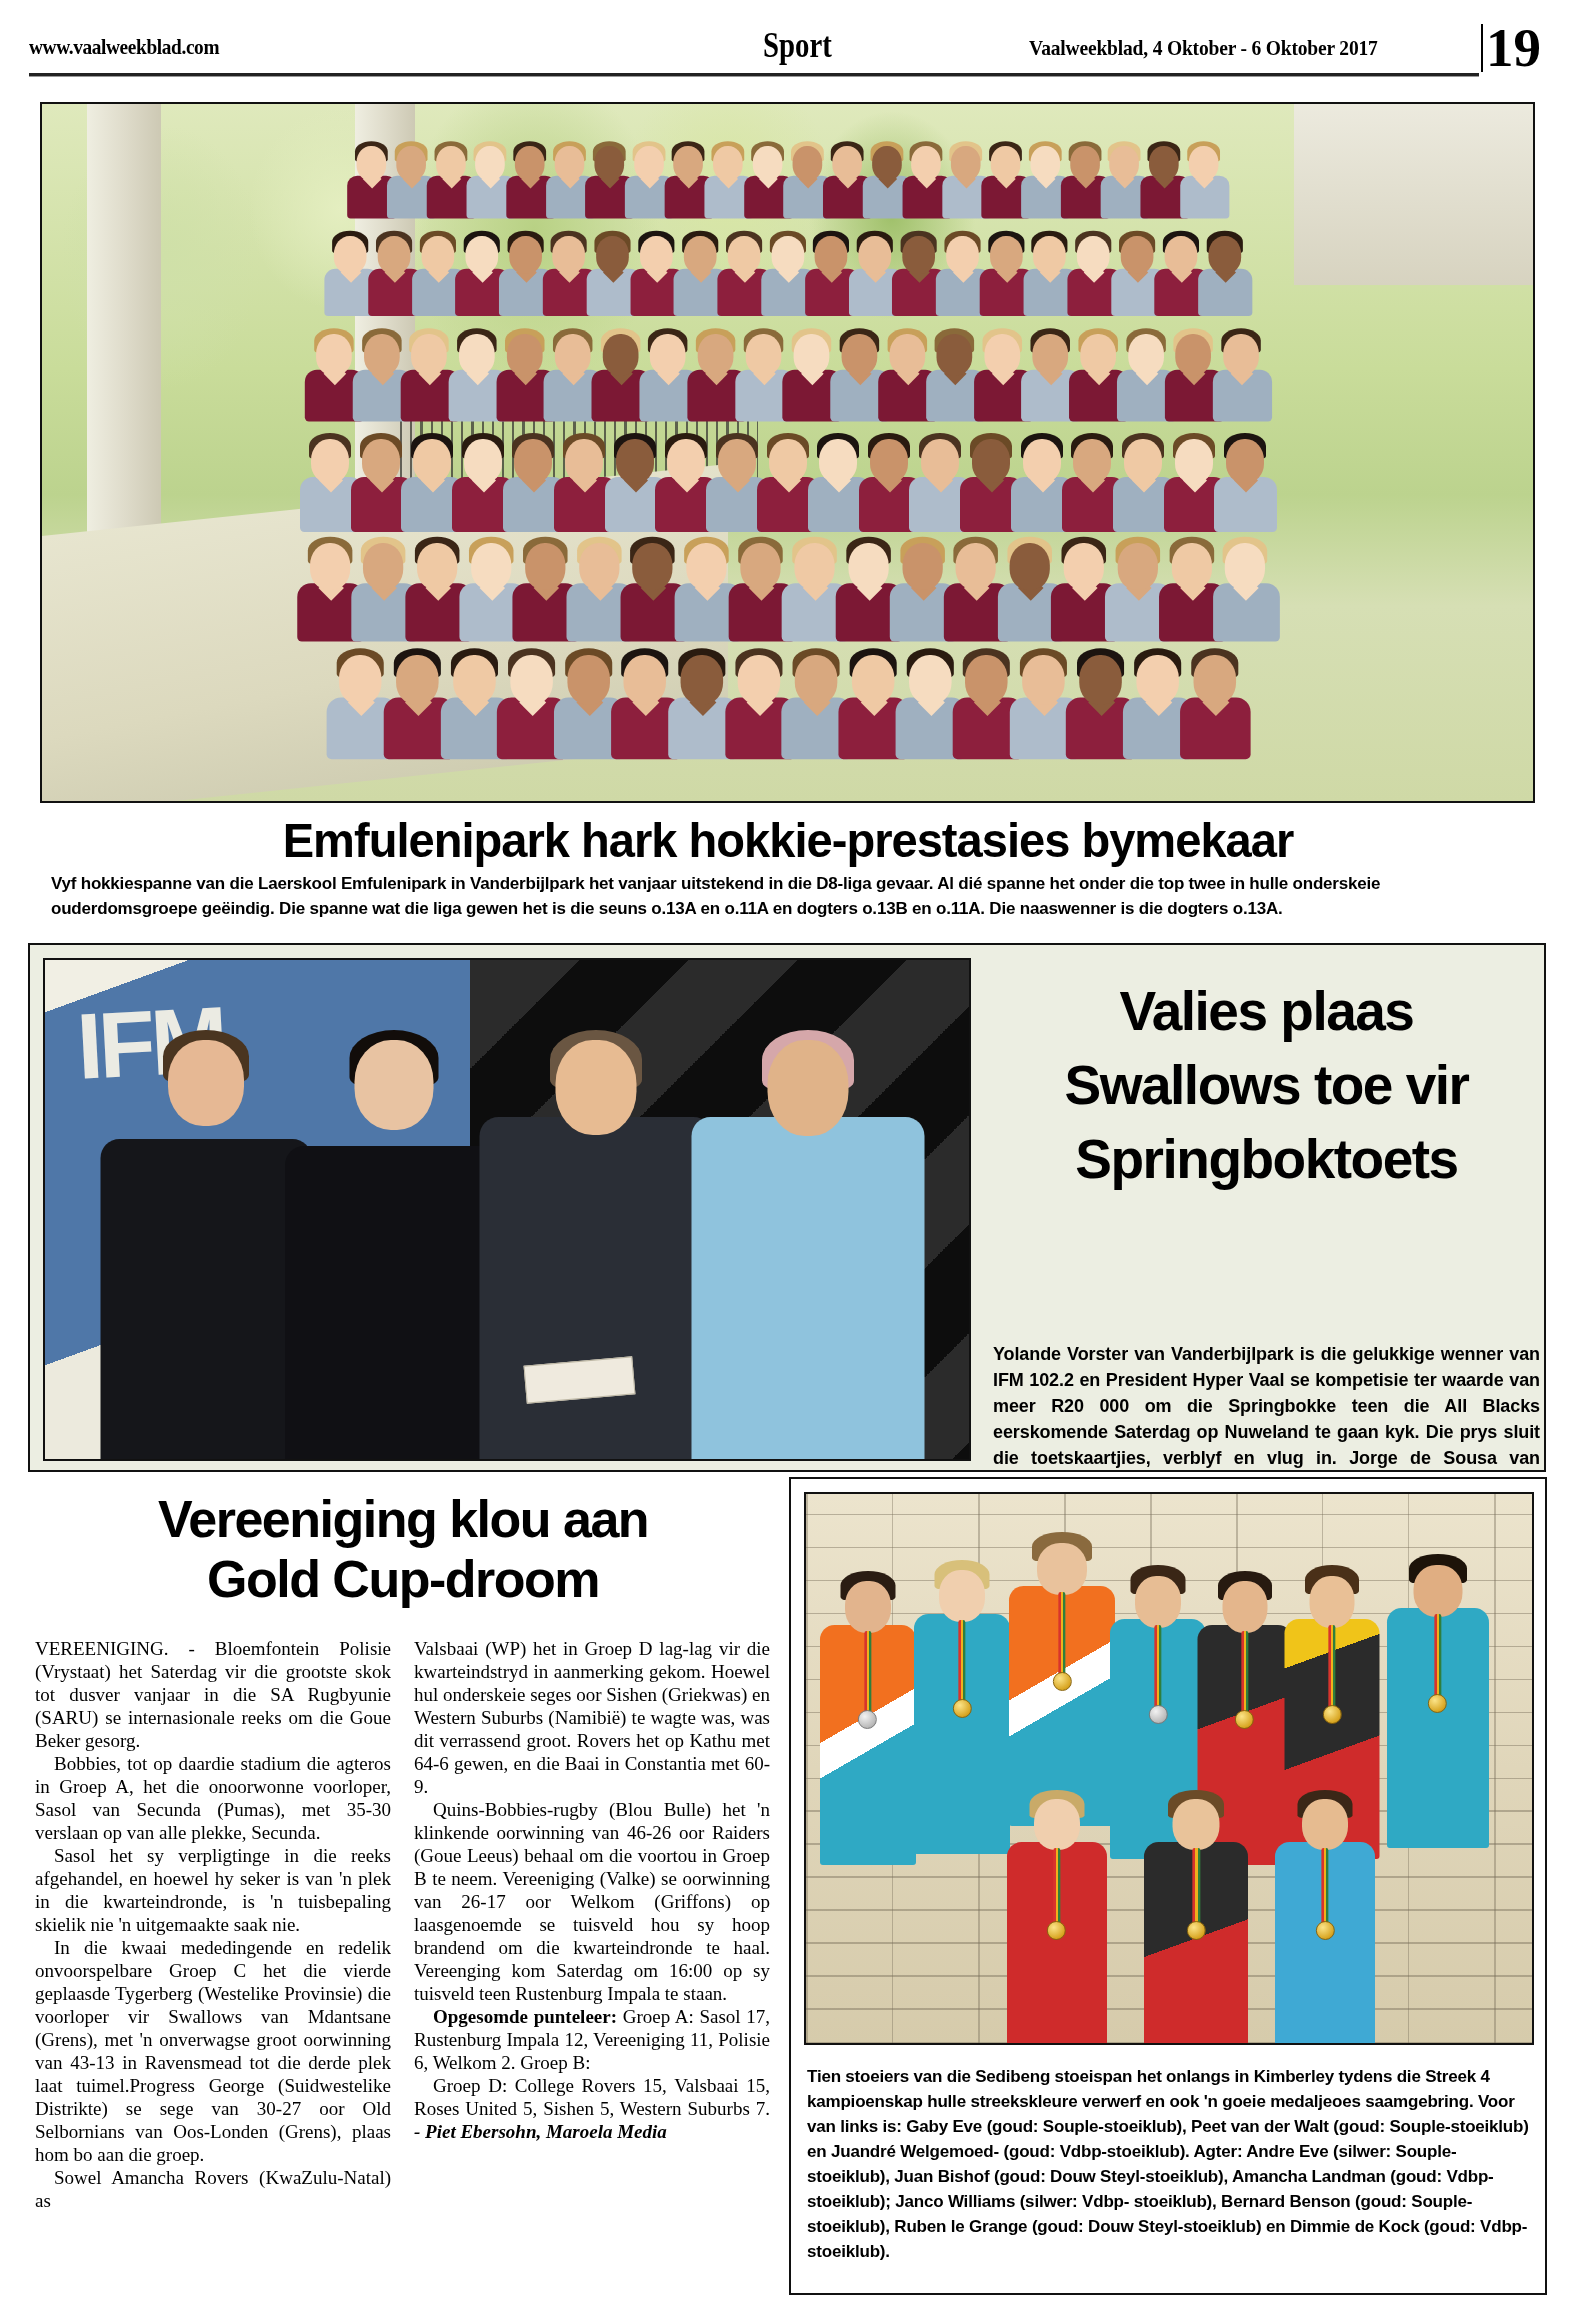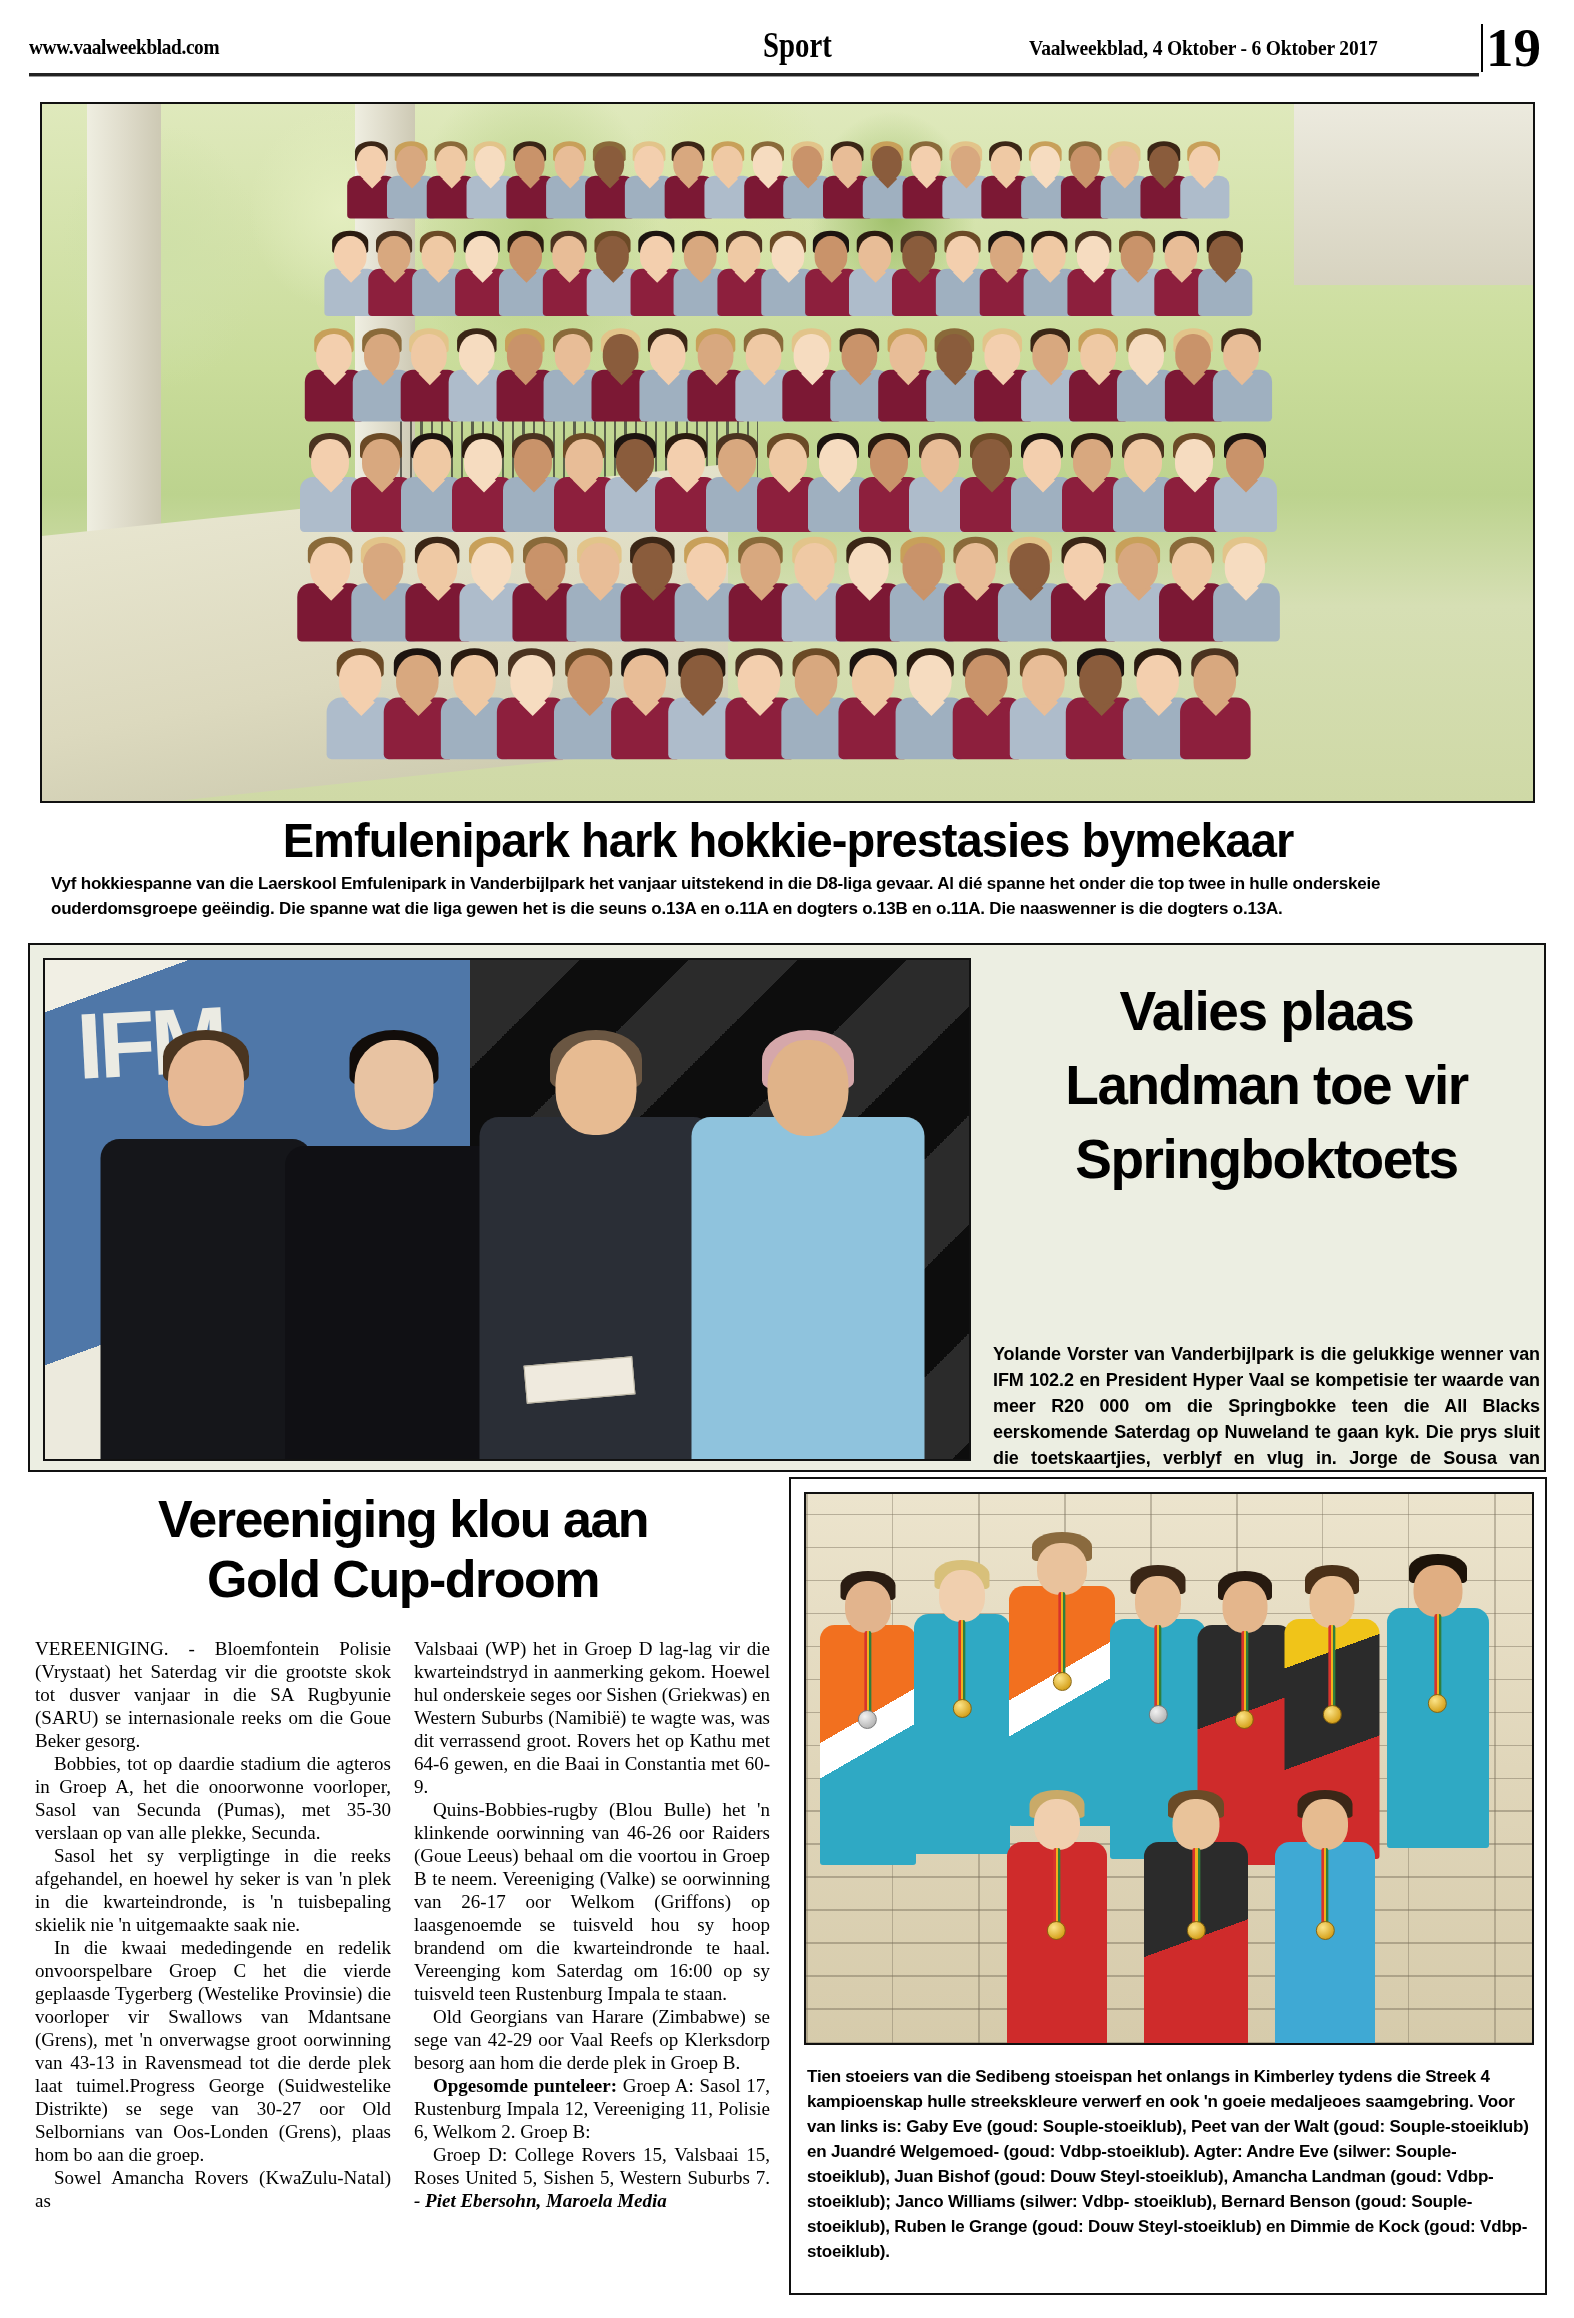--- a/index.html
+++ b/index.html
@@ -1107,21 +1107,21 @@
           <div class="hd" style="top:0;width:92px;height:60px;background:#d5a7aa;border-radius:50% 50% 16% 16%;z-index:2;"></div>
           <div class="hd" style="top:10.2px;width:81px;height:96px;background:#e0b389;z-index:3;"></div>
           <div class="tor" style="bottom:0;width:233px;height:342px;background:#8fc3dd;z-index:1;"></div>
         </div>
         <div style="position: absolute; left: 52%; bottom: 12%; width: 109px; height: 38px; background: rgb(239, 234, 222); transform: rotate(-5deg); z-index: 40; border: 0.7px solid rgb(189, 183, 164);"></div>
       </div>
   </div>
 
   <h2 id="a2-head">
     <span>Valies plaas</span><br>
-    <span>Landman toe vir</span><br>
+    <span>Swallows toe vir</span><br>
     <span>Springboktoets</span>
   </h2>
 
   <p id="a2-body">Yolande Vorster van Vanderbijlpark is die gelukkige wenner van IFM 102.2 en President Hyper Vaal se kompetisie ter waarde van meer R20 000 om die Springbokke teen die All Blacks eerskomende Saterdag op Nuweland te gaan kyk. Die prys sluit die toetskaartjies, verblyf en vlug in. Jorge de Sousa van President Hyper Vaal, het Vrydag die prys amptelik aan haar oorhandig. Sy het die prys vir haar man Hugo (middel) en haar seun gegee. Saam met hulle is Louis Fourie, 'n omroeper van IFM 102.2. Foto: Jannie du Plessis</p>
 </div>
 
 <h2 id="a3-headline">
   <span>Vereeniging klou aan</span><br>
   <span>Gold Cup-droom</span>
 </h2>
@@ -1130,21 +1130,20 @@
   <div class="a3col">
     <p class="first">VEREENIGING. - Bloemfontein Polisie (Vrystaat) het Saterdag vir die grootste skok tot dusver vanjaar in die SA Rugbyunie (SARU) se internasionale reeks om die Goue Beker gesorg.</p>
     <p>Bobbies, tot op daardie stadium die agteros in Groep A, het die onoorwonne voorloper, Sasol van Secunda (Pumas), met 35-30 verslaan op van alle plekke, Secunda.</p>
     <p>Sasol het sy verpligtinge in die reeks afgehandel, en hoewel hy seker is van 'n plek in die kwarteindronde, is 'n tuisbepaling skielik nie 'n uitgemaakte saak nie.</p>
     <p>In die kwaai mededingende en redelik onvoorspelbare Groep C het die vierde geplaasde Tygerberg (Westelike Provinsie) die voorloper vir Swallows van Mdantsane (Grens), met 'n onverwagse groot oorwinning van 43-13 in Ravensmead tot die derde plek laat tuimel.Progress George (Suidwestelike Distrikte) se sege van 30-27 oor Old Selbornians van Oos-Londen (Grens), plaas hom bo aan die groep.</p>
     <p>Sowel Amancha Rovers (KwaZulu-Natal) as</p>
   </div>
   <div class="a3col">
     <p class="first">Valsbaai (WP) het in Groep D lag-lag vir die kwarteindstryd in aanmerking gekom. Hoewel hul onderskeie seges oor Sishen (Griekwas) en Western Suburbs (Namibië) te wagte was, was dit verrassend groot. Rovers het op Kathu met 64-6 gewen, en die Baai in Constantia met 60-9.</p>
     <p>Quins-Bobbies-rugby (Blou Bulle) het 'n klinkende oorwinning van 46-26 oor Raiders (Goue Leeus) behaal om die voortou in Groep B te neem. Vereeniging (Valke) se oorwinning van 26-17 oor Welkom (Griffons) op laasgenoemde se tuisveld hou sy hoop brandend om die kwarteindronde te haal. Vereenging kom Saterdag om 16:00 op sy tuisveld teen Rustenburg Impala te staan.</p>
-    <p>Old Georgians van Harare (Zimbabwe) se sege van 42-29 oor Vaal Reefs op Klerksdorp besorg aan hom die derde plek in Groep B.</p>
     <p><b>Opgesomde punteleer:</b><span> Groep A: Sasol 17, Rustenburg Impala 12, Vereeniging 11, Polisie 6, Welkom 2. Groep B:</span></p>
     <p><span>Groep D: College Rovers 15, Valsbaai 15, Roses United 5, Sishen 5, Western Suburbs 7.</span><span class="byline"> - Piet Ebersohn, Maroela Media</span></p>
   </div>
 </div>
 
 <div id="article4">
   <div id="a4-photo">
     <div class="brickwall"></div>
     <div id="a4-people">
         <div class="wrestler" style="left: 1%; top: 14%; width: 109px; height: 78%; z-index: 5;">

